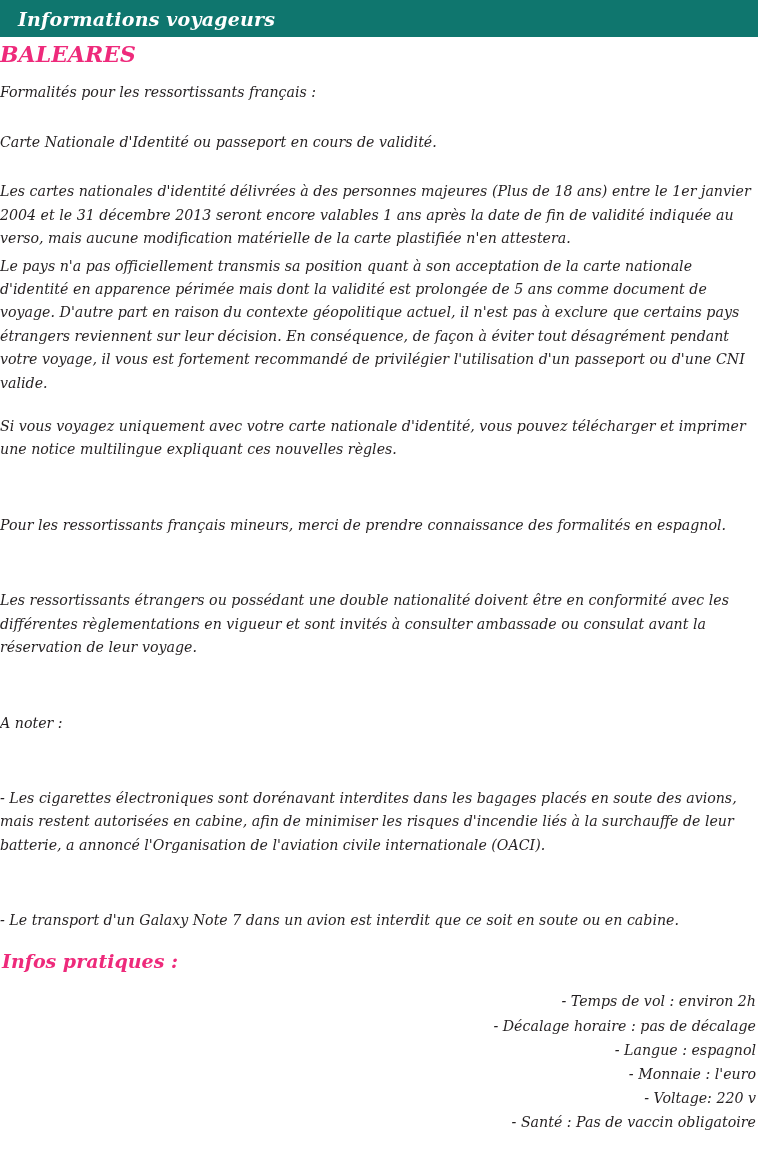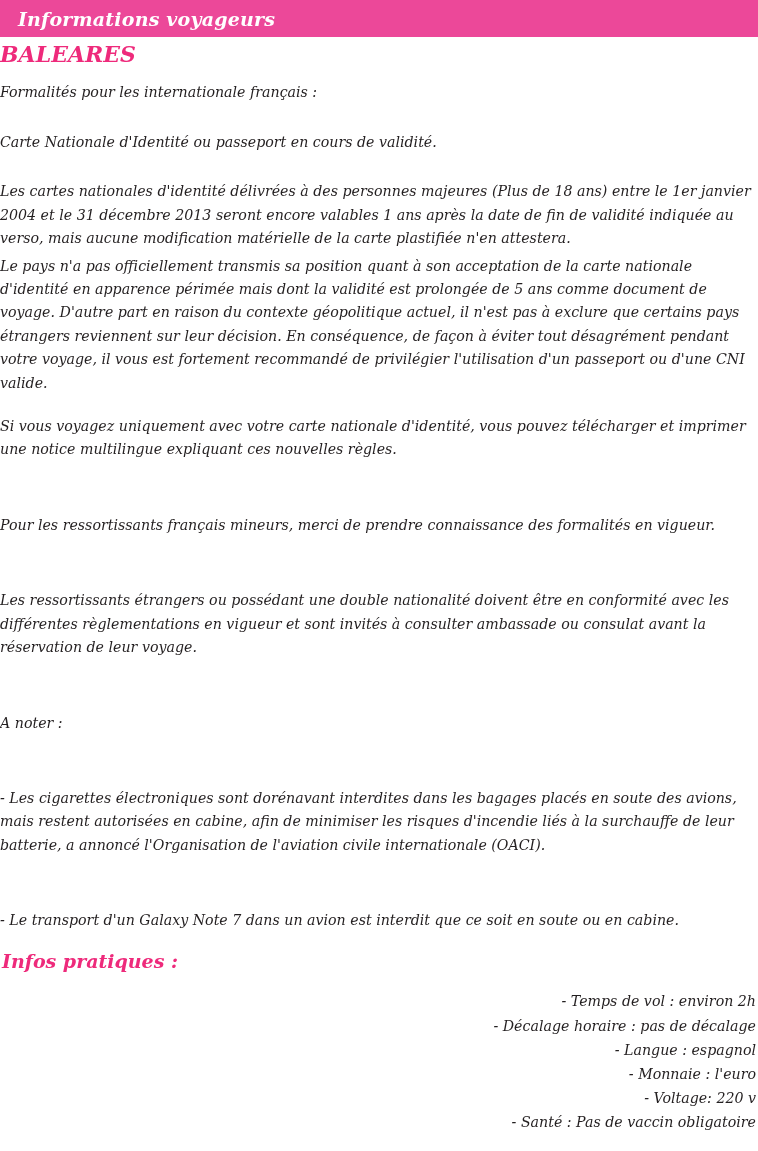--- a/index.html
+++ b/index.html
@@ -11,21 +11,21 @@
     width: 758px;
     min-height: 1151px;
     font-family: "DejaVu Sans", sans-serif;
     color: #231f20;
   }
   .page {
     width: 758px;
     position: relative;
   }
   .header-bar {
-    background: #ec4899;
+    background: #0f766e;
     height: 37px;
     display: flex;
     align-items: center;
     padding-left: 18px;
     box-sizing: border-box;
   }
   .header-title {
     font-family: "DejaVu Serif", serif;
     font-style: italic;
     font-weight: bold;
@@ -86,36 +86,36 @@
 
   <div class="header-bar">
     <div class="header-title">Informations voyageurs</div>
   </div>
 
   <div class="content">
 
     <h1 class="title-main">BALEARES</h1>
 
     <div class="sp-14"></div>
-    <p class="para">Formalités pour les internationale français :</p>
+    <p class="para">Formalités pour les ressortissants français :</p>
 
     <div class="sp-26"></div>
     <p class="para">Carte Nationale d'Identité ou passeport en cours de validité.</p>
 
     <div class="sp-26"></div>
     <p class="para">Les cartes nationales d'identité délivrées à des personnes majeures (Plus de 18 ans) entre le 1er janvier 2004 et le 31 décembre 2013 seront encore valables 1 ans après la date de fin de validité indiquée au verso, mais aucune modification matérielle de la carte plastifiée n'en attestera.</p>
 
     <div class="sp-4"></div>
     <p class="para">Le pays n'a pas officiellement transmis sa position quant à son acceptation de la carte nationale d'identité en apparence périmée mais dont la validité est prolongée de 5 ans comme document de voyage. D'autre part en raison du contexte géopolitique actuel, il n'est pas à exclure que certains pays étrangers reviennent sur leur décision. En conséquence, de façon à éviter tout désagrément pendant votre voyage, il vous est fortement recommandé de privilégier l'utilisation d'un passeport ou d'une CNI valide.</p>
 
     <div class="sp-20"></div>
     <p class="para">Si vous voyagez uniquement avec votre carte nationale d'identité, vous pouvez télécharger et imprimer une notice multilingue expliquant ces nouvelles règles.</p>
 
     <div class="sp-52"></div>
-    <p class="para">Pour les ressortissants français mineurs, merci de prendre connaissance des formalités en vigueur.</p>
+    <p class="para">Pour les ressortissants français mineurs, merci de prendre connaissance des formalités en espagnol.</p>
 
     <div class="sp-52"></div>
     <p class="para">Les ressortissants étrangers ou possédant une double nationalité doivent être en conformité avec les différentes règlementations en vigueur et sont invités à consulter ambassade ou consulat avant la réservation de leur voyage.</p>
 
     <div class="sp-52"></div>
     <p class="para">A noter :</p>
 
     <div class="sp-52"></div>
     <p class="para">- Les cigarettes électroniques sont dorénavant interdites dans les bagages placés en soute des avions, mais restent autorisées en cabine, afin de minimiser les risques d'incendie liés à la surchauffe de leur batterie, a annoncé l'Organisation de l'aviation civile internationale (OACI).</p>
 

